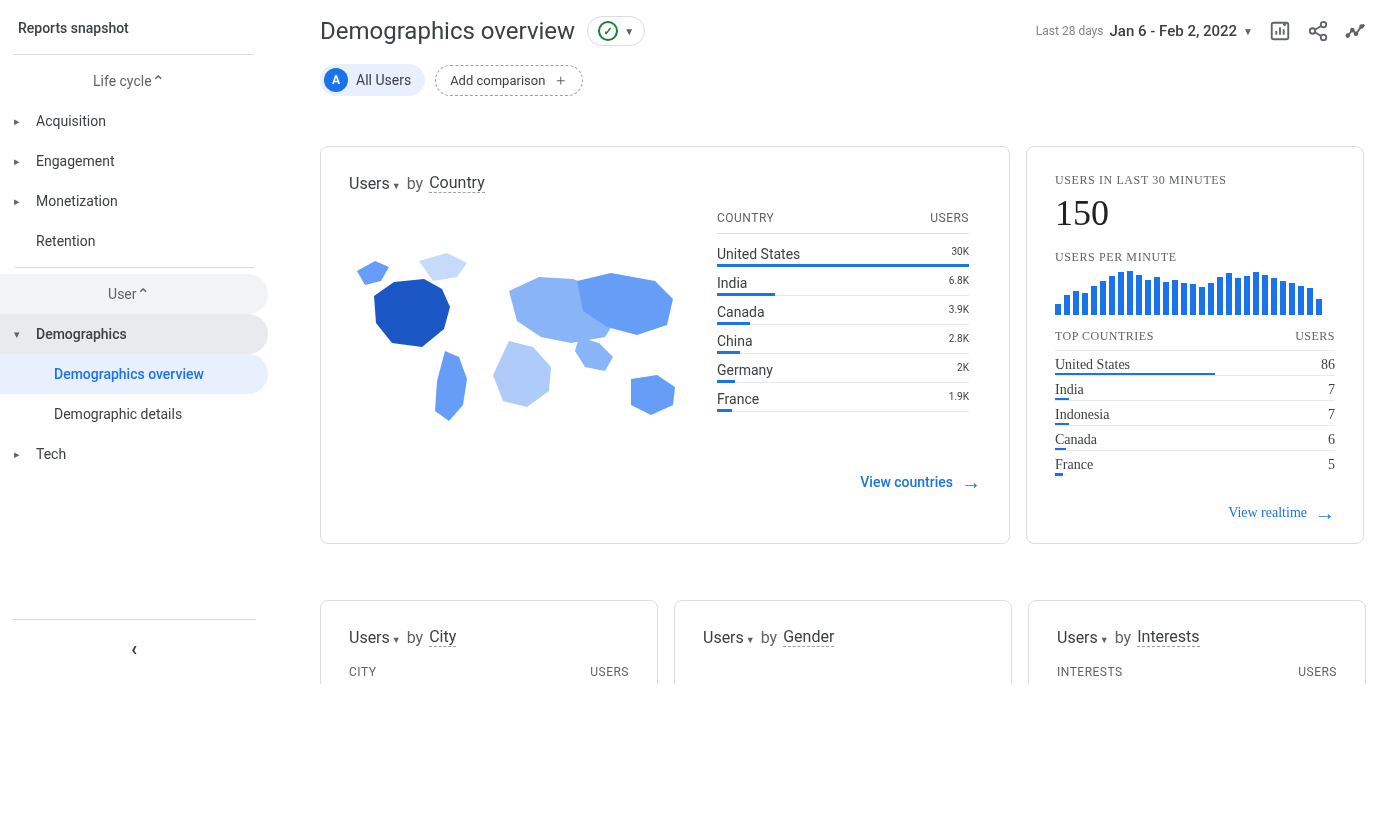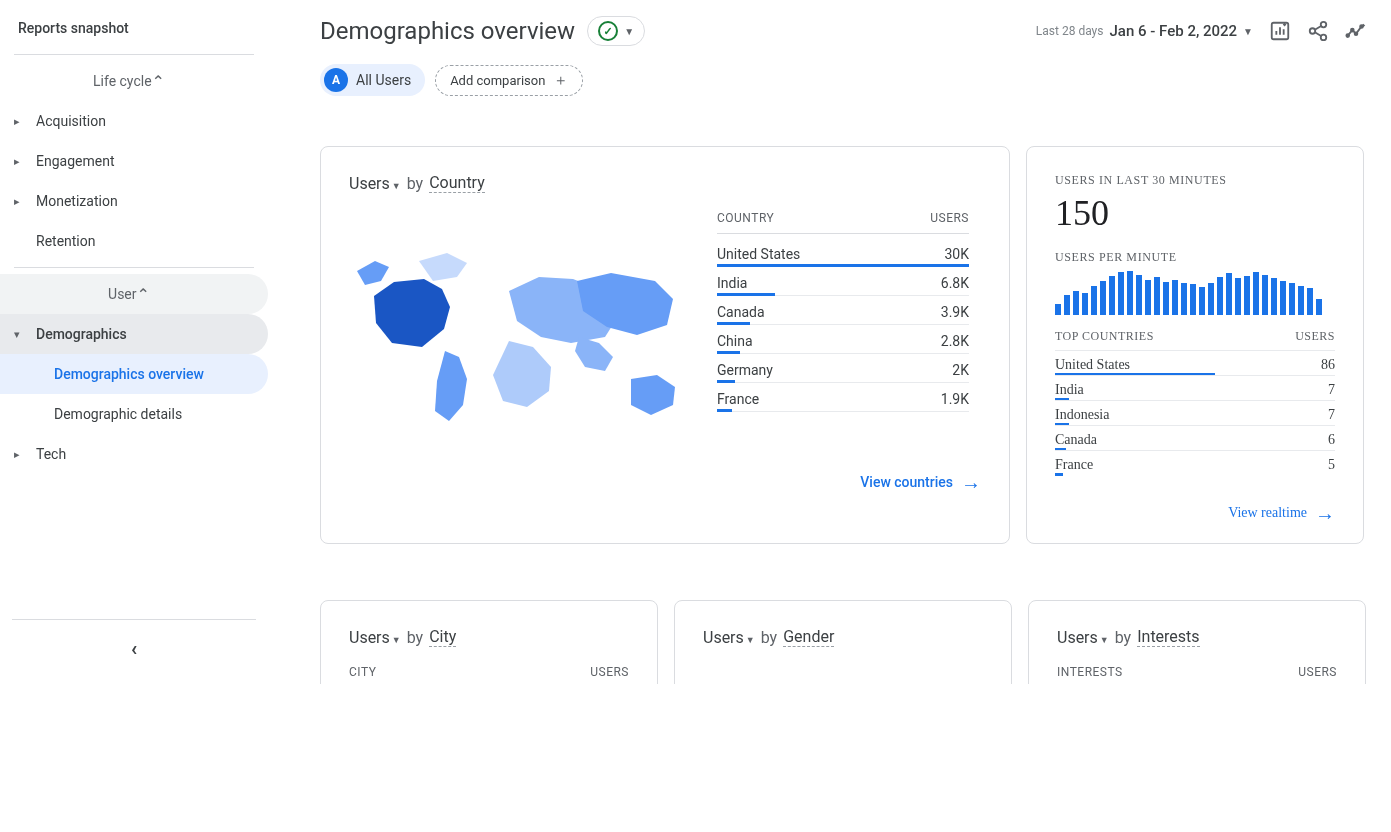--- a/index.html
+++ b/index.html
@@ -114,21 +114,21 @@
   .country-split { display:flex; gap:28px; align-items:flex-start;}
   .map-wrap { width:340px; padding-top:30px; }
 
   .tbl { width:252px; }
   .tbl-head { display:flex; justify-content:space-between;
     font-size:12px; letter-spacing:.5px; color:#5f6368;
     border-bottom:1px solid #dadce0; padding-bottom:8px; margin-bottom:4px;}
   .tbl-row { display:flex; justify-content:space-between;
     padding:8px 0 4px 0; border-bottom:1px solid #e8eaed; position:relative;}
   .tbl-row .name { font-size:14px; color:#3c4043;}
-  .tbl-row .val { font-size:14px; color:#3c4043;}
+  .tbl-row .val { font-size:10px; color:#3c4043;}
   .tbl-row .bar {
     position:absolute; left:0; bottom:-1px; height:3px; background:#1a73e8;
   }
 
   .card-footer { display:flex; justify-content:flex-end; margin-top:28px;}
   .view-link { display:flex; align-items:center; gap:8px; color:#1a73e8;
     font-size:14px; font-weight:500; cursor:pointer;justify-content:space-between;}
   .arrow-ico { font-size:20px; line-height:1;}
 
   .rt-head { font-size:12px; letter-spacing:.6px; color:#5f6368; font-weight:500;}

